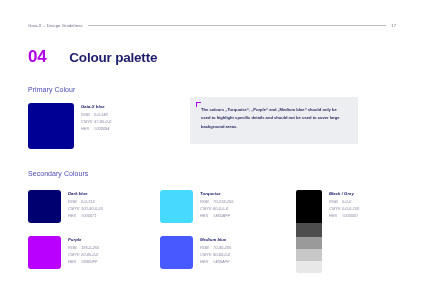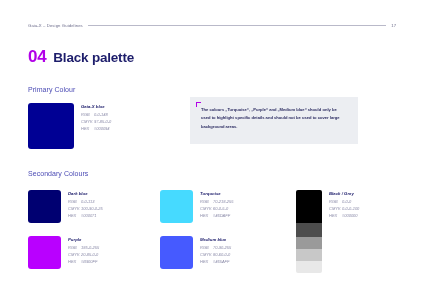--- a/index.html
+++ b/index.html
@@ -37,21 +37,21 @@
     color:#6b6b8a;
     white-space:nowrap;
   }
 
   
   .chapter {
     position:absolute;
     left:28px; top:48px;
     display:flex;
     align-items:baseline;
-    gap:7px;
+    gap:23px;
   }
   .chapter-num {
     font-size:17px;
     font-weight:bold;
     color:#b200e8;
     letter-spacing:-0.3px;
     line-height:1;
   }
   .chapter-title {
     font-size:13.5px;
@@ -148,21 +148,21 @@
 <body>
 
 <div class="page-header">
   <span class="header-label">Gaia-X – Design Guidelines</span>
   <span class="header-rule"></span>
   <span class="header-page">17</span>
 </div>
 
 <div class="chapter">
   <span class="chapter-num">04</span>
-  <span class="chapter-title">Black palette</span>
+  <span class="chapter-title">Colour palette</span>
 </div>
 
 <div class="section-heading" id="sec-primary">Primary Colour</div>
 
 <div class="swatch-entry" id="entry-primary">
   <div class="swatch-chip" style="background: rgb(0, 0, 148);"></div>
   <div class="swatch-info">
     <div class="swatch-name">Gaia-X blue</div>
     <div class="spec-row">
       <span class="spec-key">RGB</span>

